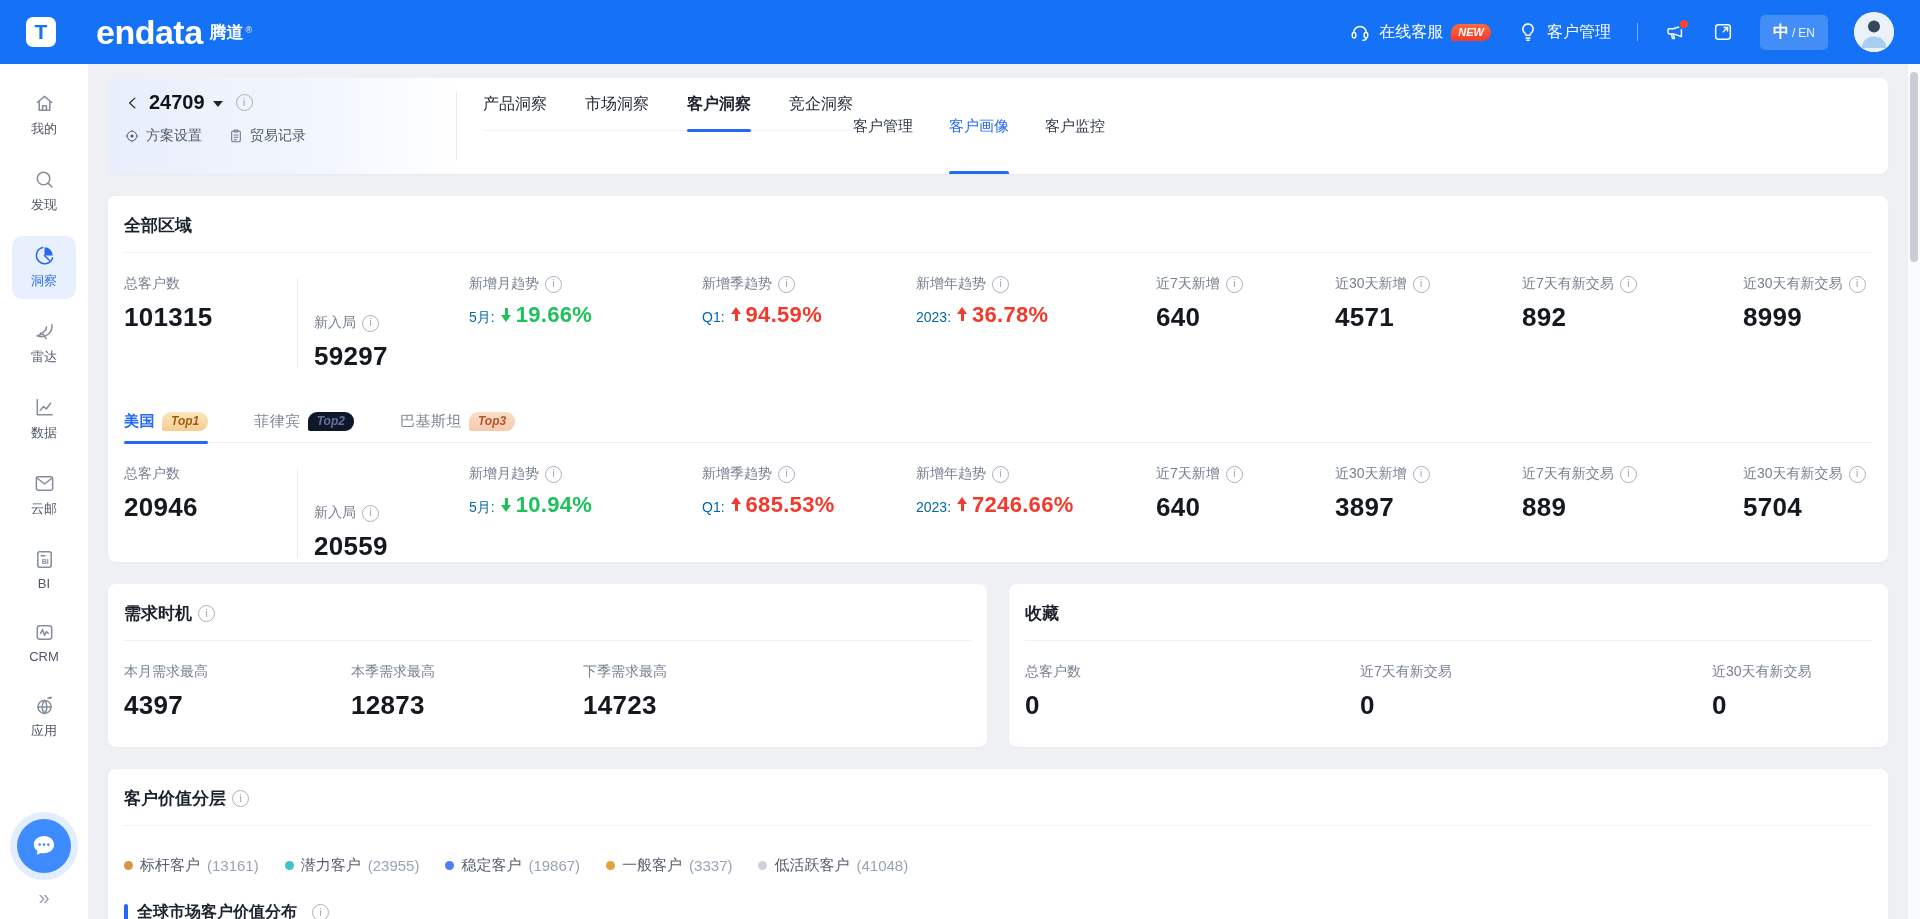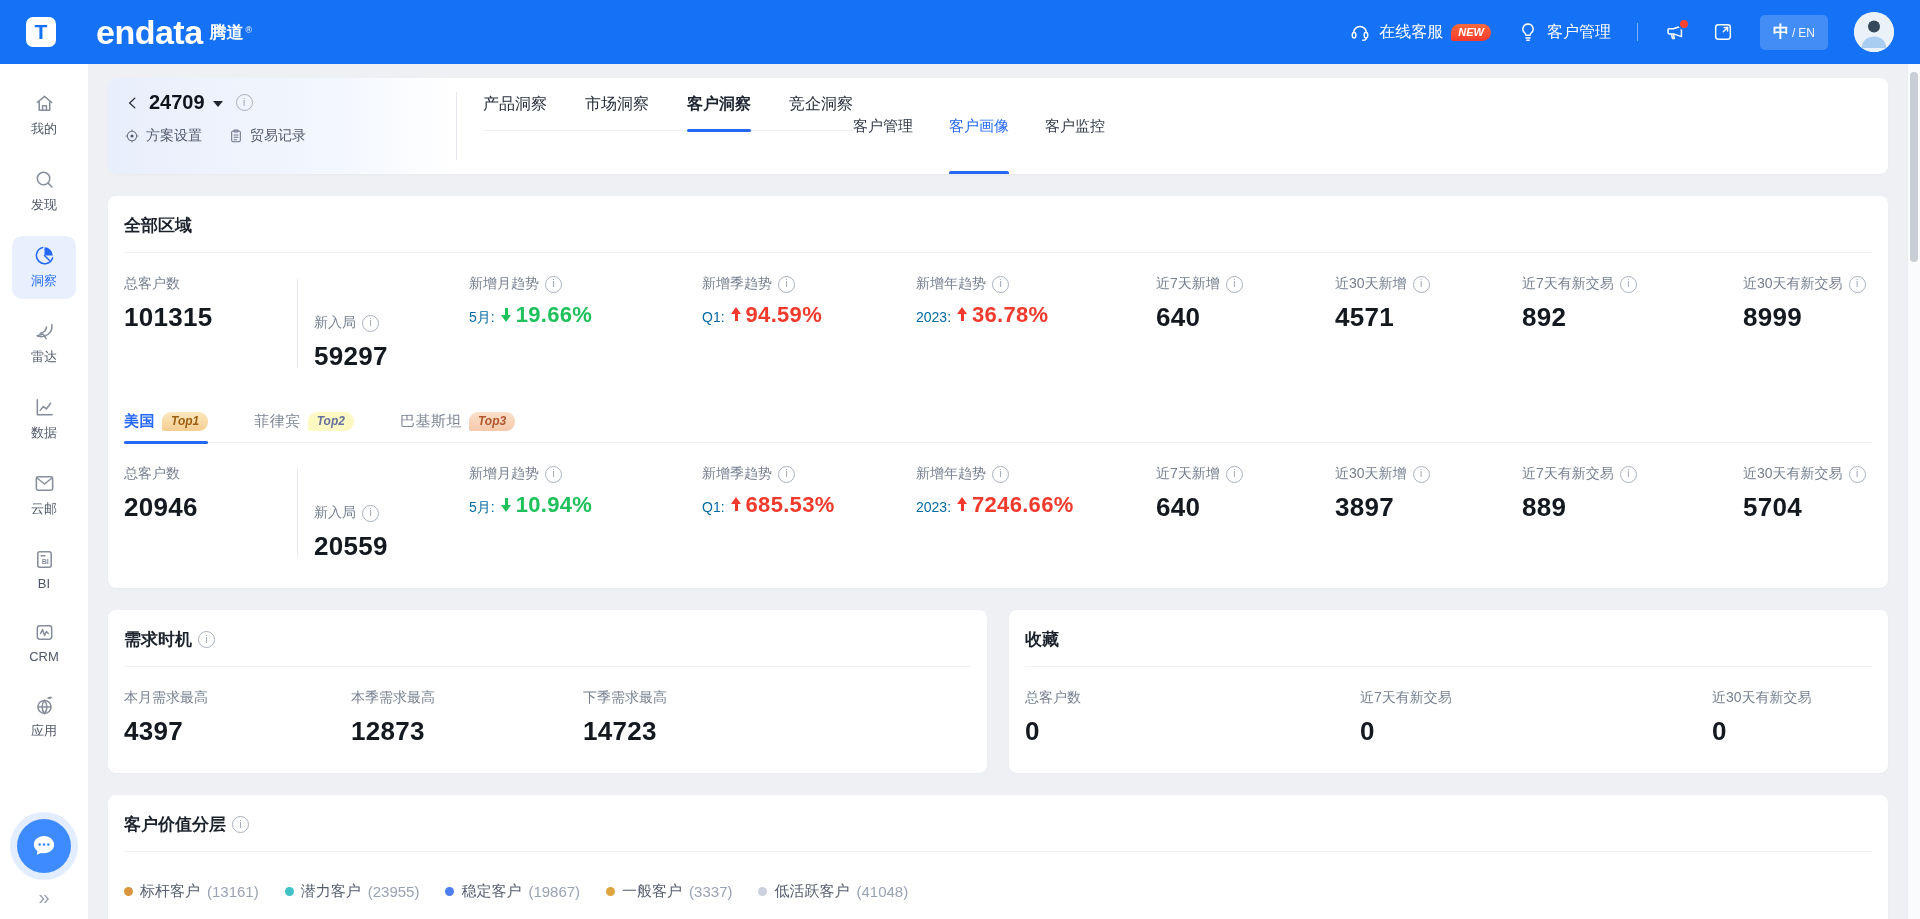--- a/index.html
+++ b/index.html
@@ -57,21 +57,21 @@
   .tab{font-size:16px;color:#272e3b;cursor:pointer;position:relative;display:flex;align-items:center;}
   .tab.active{font-weight:600;color:#1d2430;}
   .tab.active::after{content:'';position:absolute;left:0;right:0;bottom:-2px;height:3px;background:#2468f5;border-radius:2px;}
   .tabs-row2{display:flex;gap:36px;flex:1;}
   .subtab{font-size:15px;color:#343c4a;cursor:pointer;position:relative;display:flex;align-items:center;}
   .subtab.active{color:#2468f5;}
   .subtab.active::after{content:'';position:absolute;left:0;right:0;bottom:0;height:3px;background:#2468f5;border-radius:2px 2px 0 0;}
 
   
   .card-b,.card-c,.card-d,.card-e{padding:0 16px;box-sizing:border-box;}
-  .card-b{padding-bottom:26px;}
+  .card-b{}
   .sec-title{font-size:17px;font-weight:700;color:#1c222c;margin:0;padding-top:18px;display:flex;align-items:center;}
   .h-div{height:1px;background:#f0f2f6;margin-top:15px;}
   .info-i{display:inline-flex;width:15px;height:15px;border:1px solid #aab1bd;border-radius:50%;color:#99a1ae;font-size:10px;font-weight:400;font-style:normal;align-items:center;justify-content:center;margin-left:6px;flex:none;cursor:pointer;line-height:1;}
   .stats-row{display:flex;padding-top:22px;}
   .stat-col{position:relative;box-sizing:border-box;}
   .stat-label{font-size:14px;color:#767f8f;display:flex;align-items:center;}
   .stat-value{font-size:26px;font-weight:700;color:#14181f;margin-top:9px;letter-spacing:.3px;}
   .stat-value.trend{display:flex;align-items:baseline;font-size:22px;}
   .trend-prefix{font-size:14px;font-weight:400;color:#0369a1;margin-right:6px;letter-spacing:0;}
   .with-divider::after{content:'';position:absolute;right:16px;top:3px;bottom:4px;width:1px;background:#e8ebf0;}
@@ -93,21 +93,21 @@
   .trend.down .arr,.trend.down .pct{color:#1ec15a;}
 
   
   .country-tabs{display:flex;gap:46px;margin-top:28px;border-bottom:1px solid #eef0f4;}
   .ctab{position:relative;height:42px;display:flex;align-items:center;gap:7px;font-size:15px;color:#7d8595;cursor:pointer;}
   .ctab .c-name{letter-spacing:.5px;}
   .ctab.active .c-name{color:#2468f5;font-weight:600;}
   .ctab.active::after{content:'';position:absolute;left:0;right:0;bottom:-2px;height:3px;background:#2468f5;border-radius:2px;}
   .badge{font-size:12px;font-style:italic;font-weight:700;padding:2px 9px 3px;border-radius:9px 9px 9px 2px;}
   .badge.t1{background:linear-gradient(180deg,#fbe7bf,#f5cd90);color:#9c5f12;}
-  .badge.t2{background:#fef9c3;color:#65719c;}
+  .badge.t2{background:#0f172a;color:#65719c;}
   .badge.t3{background:linear-gradient(180deg,#fadfc9,#f6c9ab);color:#b0572e;}
 
   
   .two-col{display:flex;gap:22px;margin-top:22px;}
   .card-c,.card-d{flex:1;padding-bottom:26px;}
   .demand .stat-col:nth-child(1){width:227px;}
   .demand .stat-col:nth-child(2){width:232px;}
   .demand .stat-col:nth-child(3){width:199px;}
   .demand .stat-col:nth-child(4){flex:1;}
   .favs .stat-col:nth-child(1){width:335px;}

